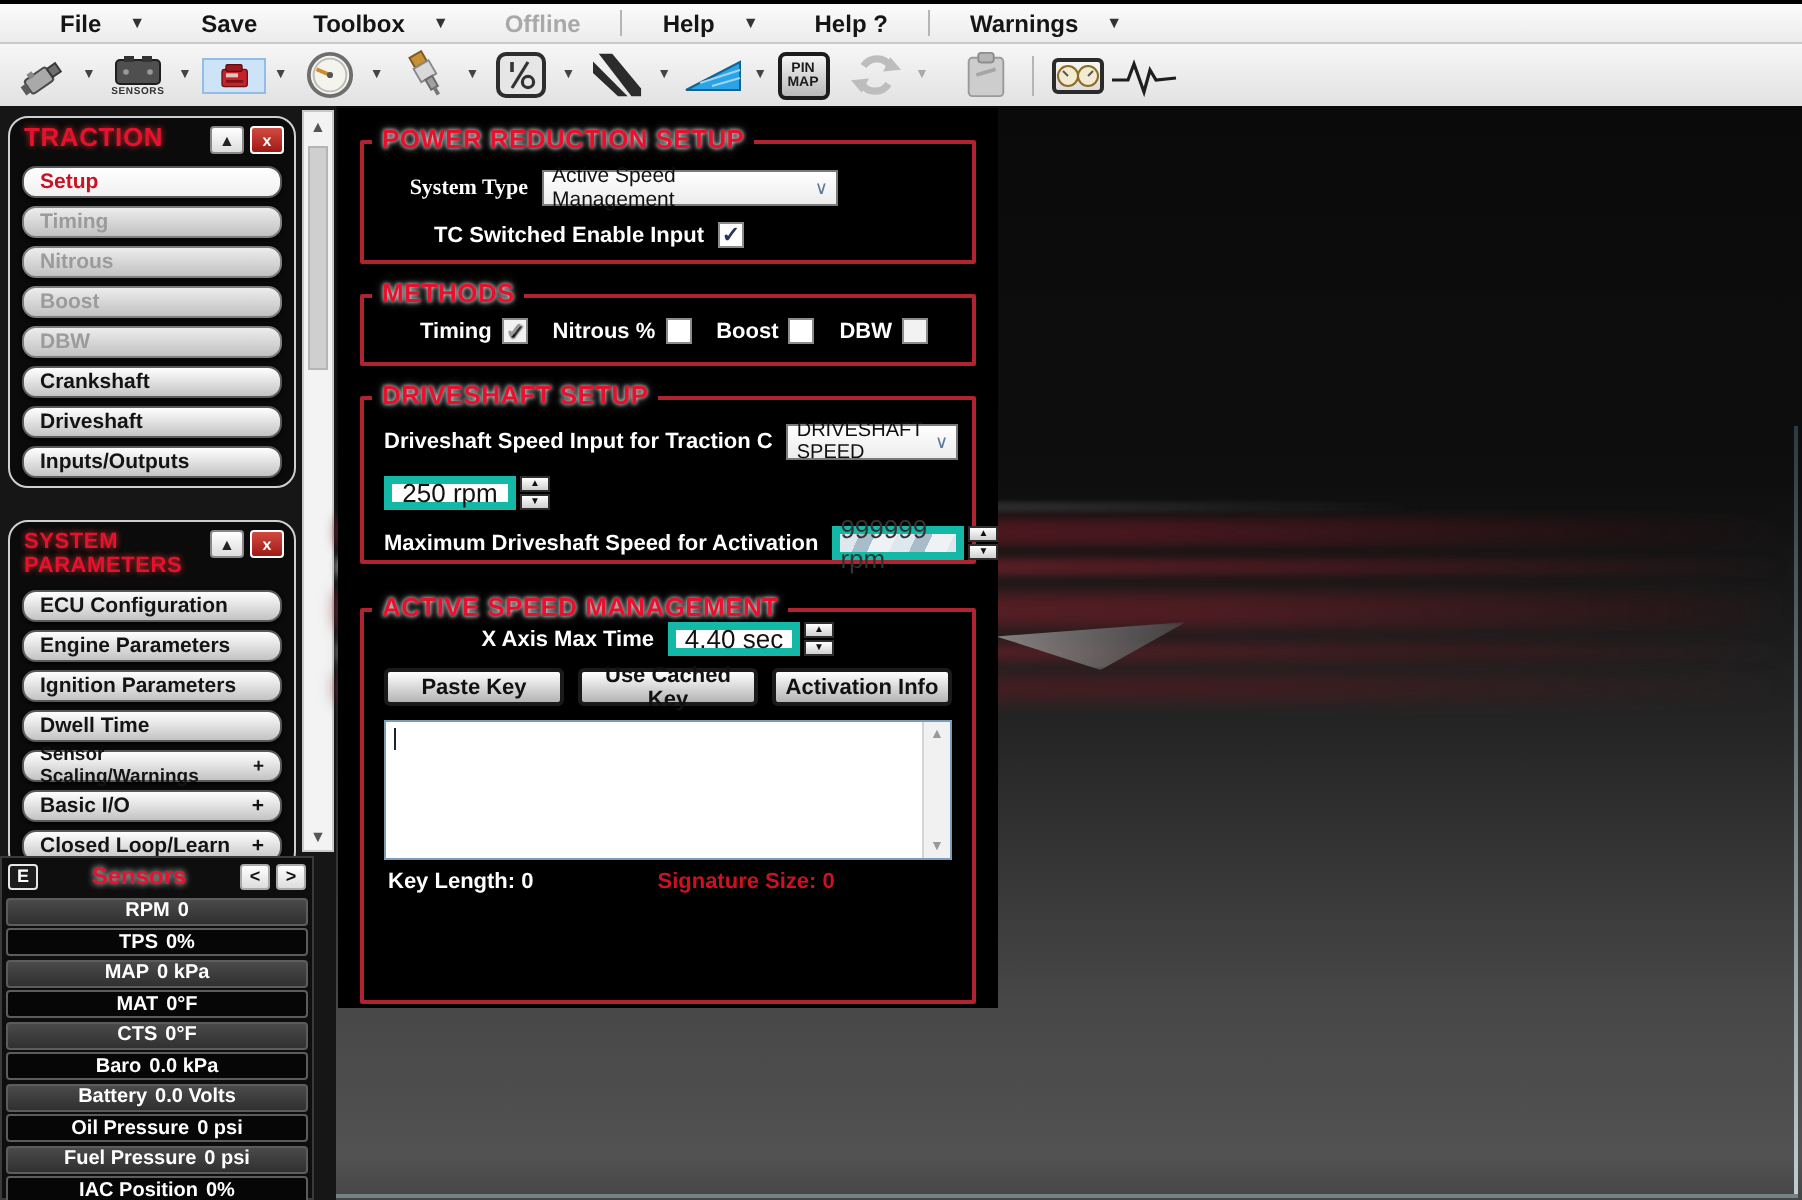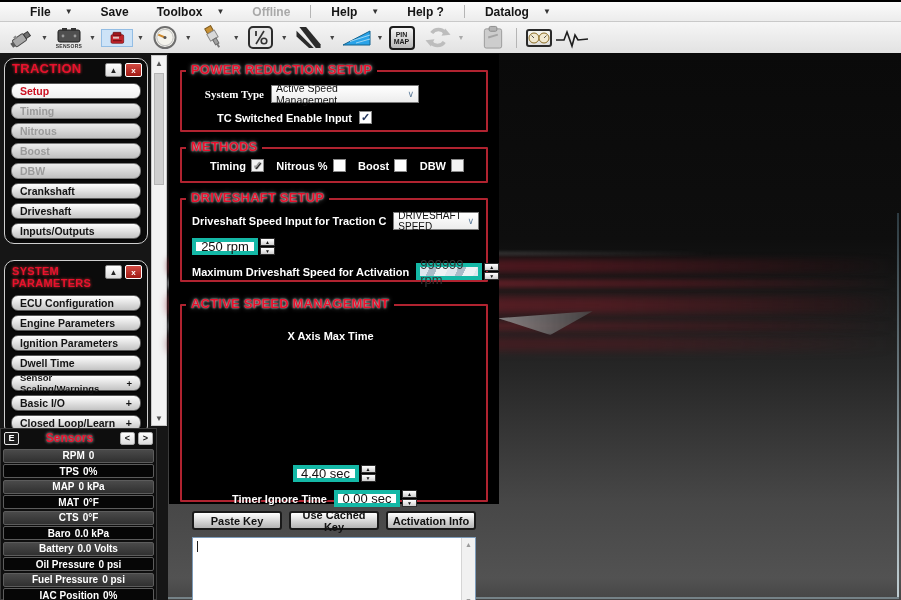--- a/index.html
+++ b/index.html
@@ -136,21 +136,21 @@
   <span class="msep"></span>
   <span class="mitem">
       <span>Help</span>
       <span class="dd-arrow">▼</span>
     </span>
   <span class="mitem">
       <span>Help ?</span>
     </span>
   <span class="msep"></span>
   <span class="mitem">
-      <span>Datalog</span>
+      <span>Warnings</span>
       <span class="dd-arrow">▼</span>
     </span>
 </div>
 
 <div class="toolbar">
   <span class="tool">
       <span class="tool-ic">
     <svg width="28" height="24" viewBox="0 0 28 24">
           <g transform="rotate(-35 14 12)">
             <rect x="5" y="9" width="13" height="8" rx="1.5" fill="#a9a9a9" stroke="#4a4a4a"></rect>
@@ -505,42 +505,31 @@
           <span class="spin-btns">
               <span class="spin-btn">▲</span>
               <span class="spin-btn">▼</span>
             </span>
         </span>
       </div>
     </div>
 
     <div class="group" style="height:198px; margin-top:22px;">
       <span class="gtitle">ACTIVE SPEED MANAGEMENT</span>
-      <div class="frow" style="margin-top:24px; margin-bottom:6px;flex-direction:column;">
+      <div class="frow" style="margin-top:5px; margin-bottom:6px;">
         <span class="flabel" style="flex:0 0 135px;">X Axis Max Time</span>
         <span class="spin">
           <span class="spin-field">4.40 sec</span>
           <span class="spin-btns">
               <span class="spin-btn">▲</span>
               <span class="spin-btn">▼</span>
             </span>
         </span>
         <span style="flex:1;"></span>
       </div>
-      <div class="frow" style="margin-bottom:4px;">
-        <span class="flabel" style="flex:0 0 135px;">Timer Ignore Time</span>
-        <span class="spin">
-          <span class="spin-field">0.00 sec</span>
-          <span class="spin-btns">
-              <span class="spin-btn">▲</span>
-              <span class="spin-btn">▼</span>
-            </span>
-        </span>
-        <span style="flex:1;"></span>
-      </div>
       <div class="btn-row">
         <button class="pbtn">Paste Key</button>
         <button class="pbtn">Use Cached Key</button>
         <button class="pbtn">Activation Info</button>
       </div>
       <div class="keybox">
         <span class="caret"></span>
         <span></span>
         <span class="kb-scroll">
           <span class="kb-arrow" style="top:0;">▲</span>

